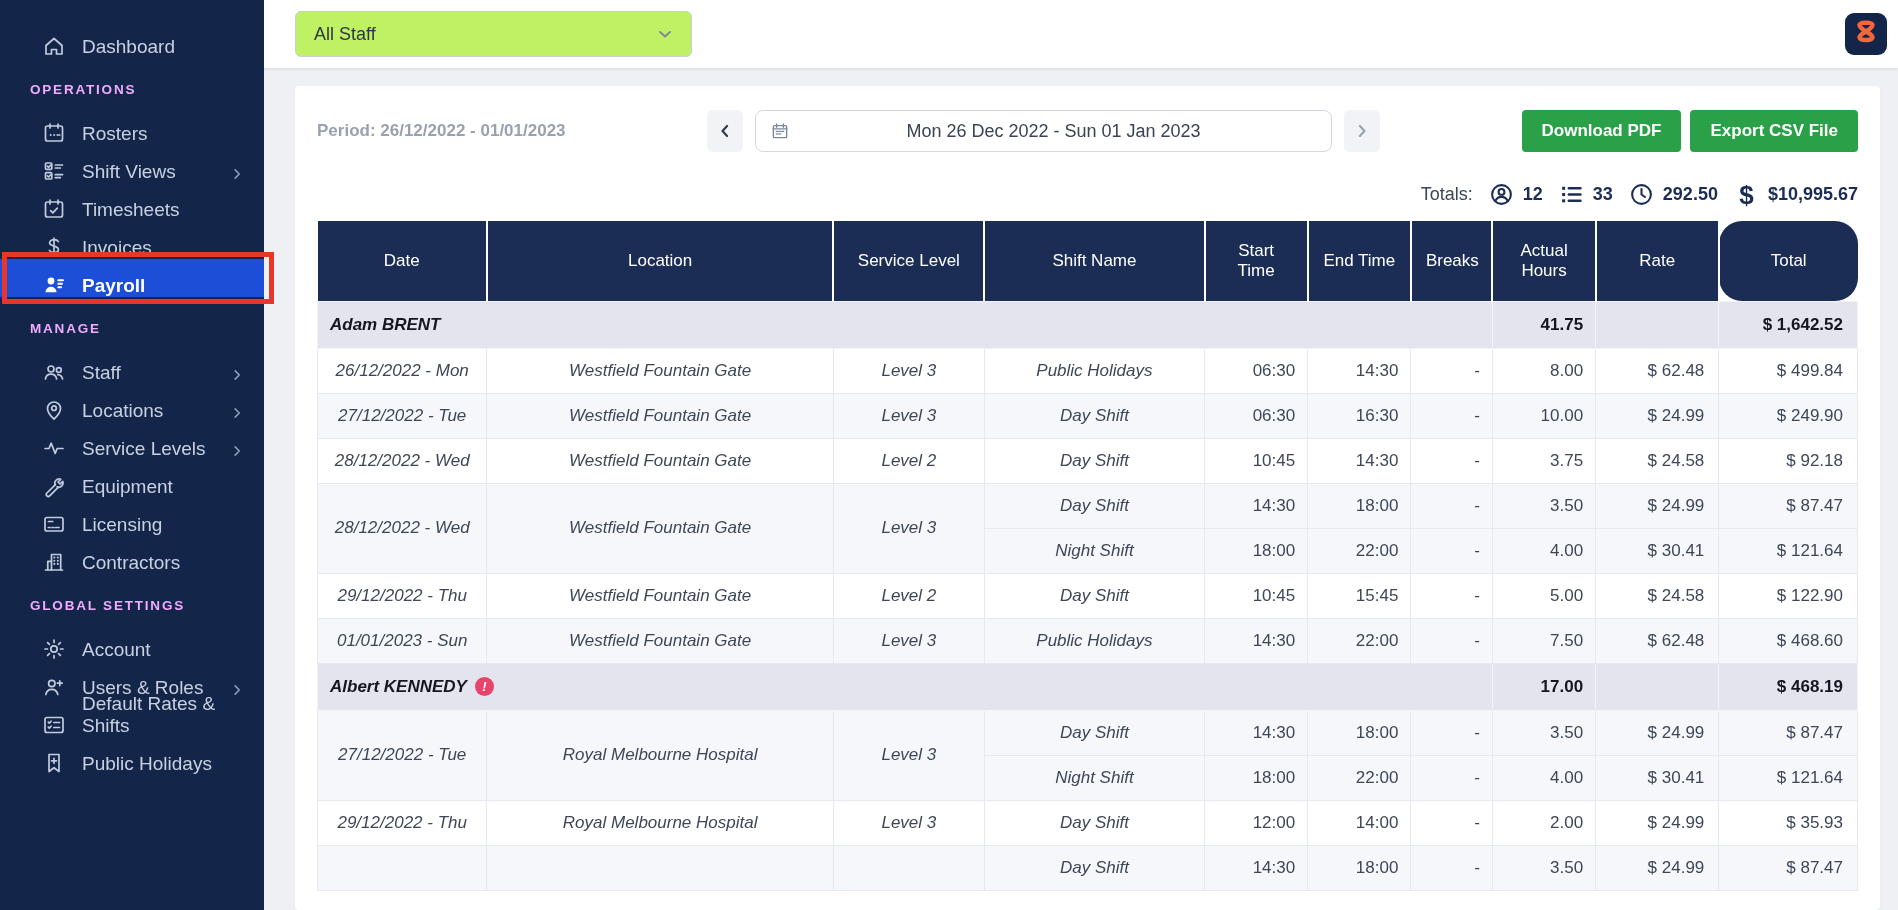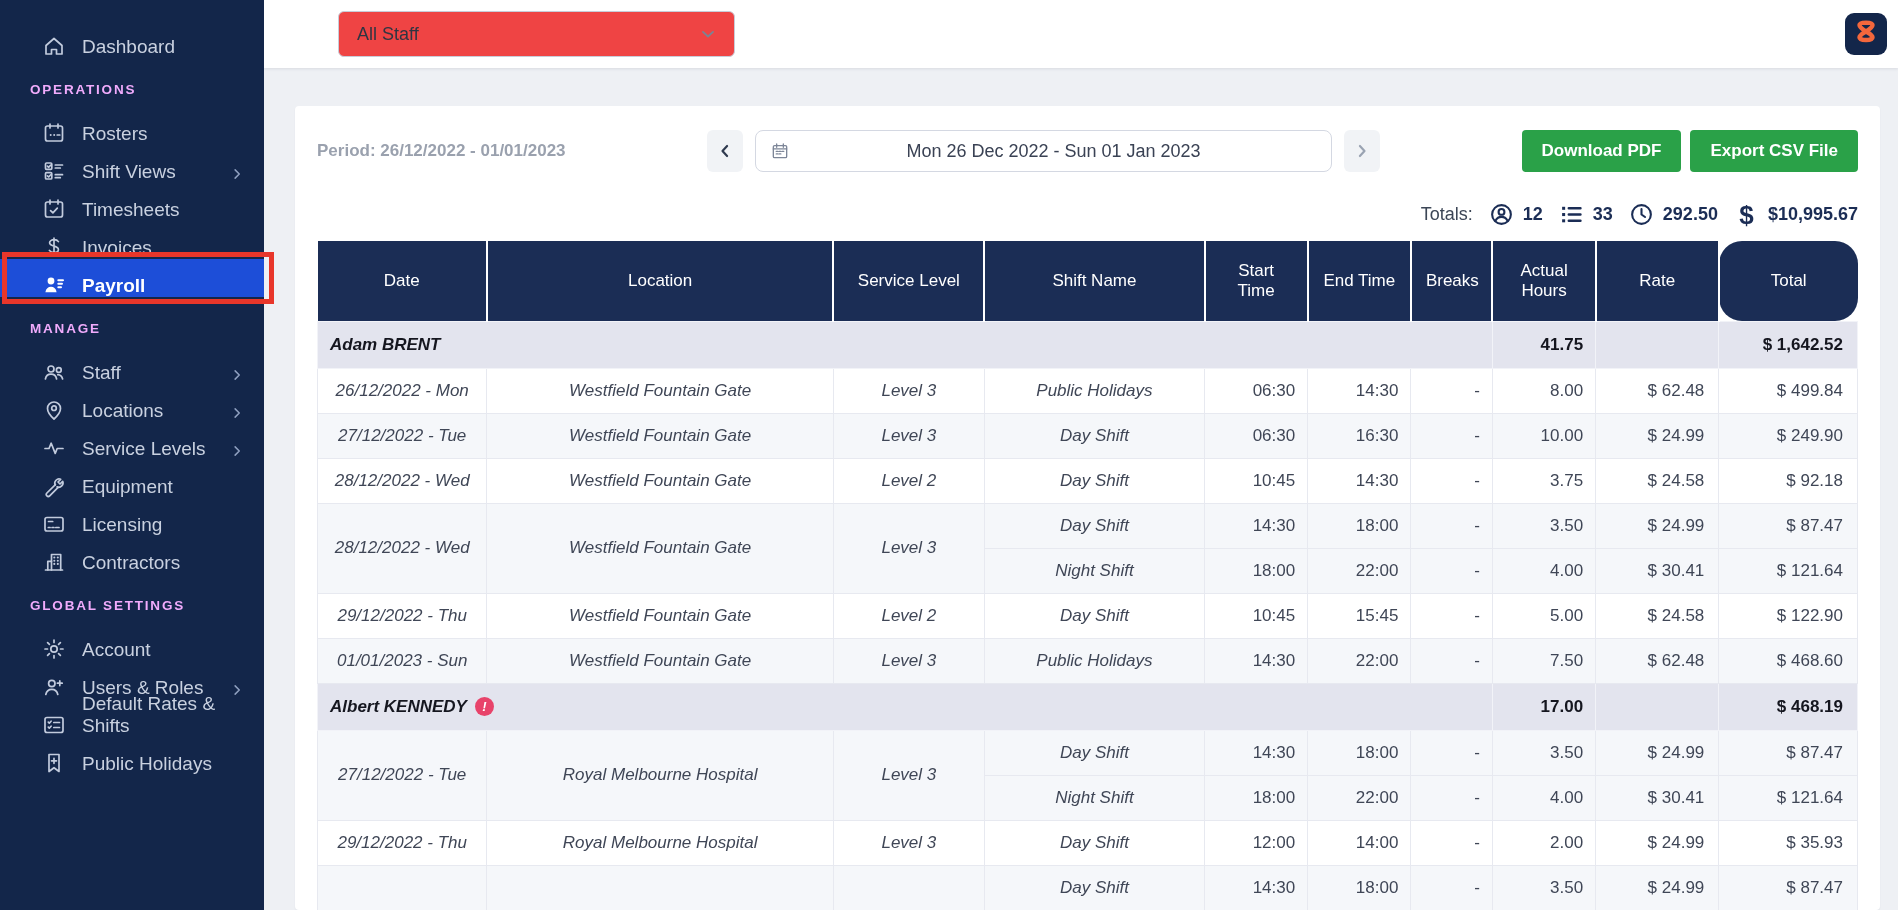--- a/index.html
+++ b/index.html
@@ -21,25 +21,25 @@
   .section-heading { padding:24px 0 10px 30px; font-size:13.5px; font-weight:700; letter-spacing:1.8px; color:#f0abfc; }
   .nav-item { display:flex; align-items:flex-end; height:38px; padding:0 18px 0 42px; font-size:19px; cursor:pointer; position:relative; }
   .nav-item .nicon { width:24px; height:24px; margin-right:16px; flex:none; display:flex; align-items:center; justify-content:center; color:#c2cbdd; }
   .nav-item .chev { margin-left:auto; width:18px; height:18px; color:#8fa0c0; }
   .nav-item.active { background:#1d4ed8; color:#fff; font-weight:700; }
   .nav-item.active .nicon { color:#fff; }
   .annotation-box { position:absolute; left:2px; right:-10px; top:-7px; bottom:-7px; border:5px solid #e8362a; pointer-events:none; z-index:30; }
   
   .main { flex:1; display:flex; flex-direction:column; min-width:0; }
   .topbar { height:68px; background:#fff; flex:none; display:flex; align-items:center; justify-content:space-between; padding:0 11px 0 31px; box-shadow:0 1px 3px rgba(20,30,60,.10); position:relative; z-index:10; }
-  .staff-select { width:397px; height:46px; border:1px solid #c8cdd9; border-radius:6px; display:flex; align-items:center; justify-content:space-between; padding:0 16px 0 18px; font-size:18px; color:#2f3542; background:#ef4444; cursor:pointer;margin-left:43px; }
+  .staff-select { width:397px; height:46px; border:1px solid #c8cdd9; border-radius:6px; display:flex; align-items:center; justify-content:space-between; padding:0 16px 0 18px; font-size:18px; color:#2f3542; background:#bef264; cursor:pointer; }
   .staff-select .chev-down { width:20px; height:20px; color:#7b8494; }
   .mini-logo { width:42px; height:42px; background:#13264a; border-radius:9px; display:flex; align-items:center; justify-content:center; cursor:pointer; }
   .mini-logo svg { width:26px; height:30px; color:#f4673c; }
-  .content { flex:1; padding:38px 18px 0 31px; overflow:hidden; }
+  .content { flex:1; padding:18px 18px 0 31px; overflow:hidden; }
   .card { background:#fff; border-radius:4px; box-shadow:0 1px 2px rgba(20,30,60,.06); padding:24px 22px; height:100%; }
   
   .toolbar { display:flex; align-items:center; justify-content:space-between; height:42px; }
   .period { font-size:17px; font-weight:700; color:#9aa1ae; }
   .date-nav { display:flex; align-items:flex-end; gap:12px; }
   .nav-btn { width:36px; height:42px; background:#f1f3f6; border:none; border-radius:6px; display:flex; align-items:center; justify-content:center; cursor:pointer; }
   .nav-btn svg { width:20px; height:20px; }
   .nav-btn.prev { color:#2f3a4f; }
   .nav-btn.next { color:#9aa3b2; }
   .date-input { width:577px; height:42px; border:1px solid #d4d8e2; border-radius:8px; display:flex; align-items:center; padding:0 14px; background:#fff; cursor:pointer; }

